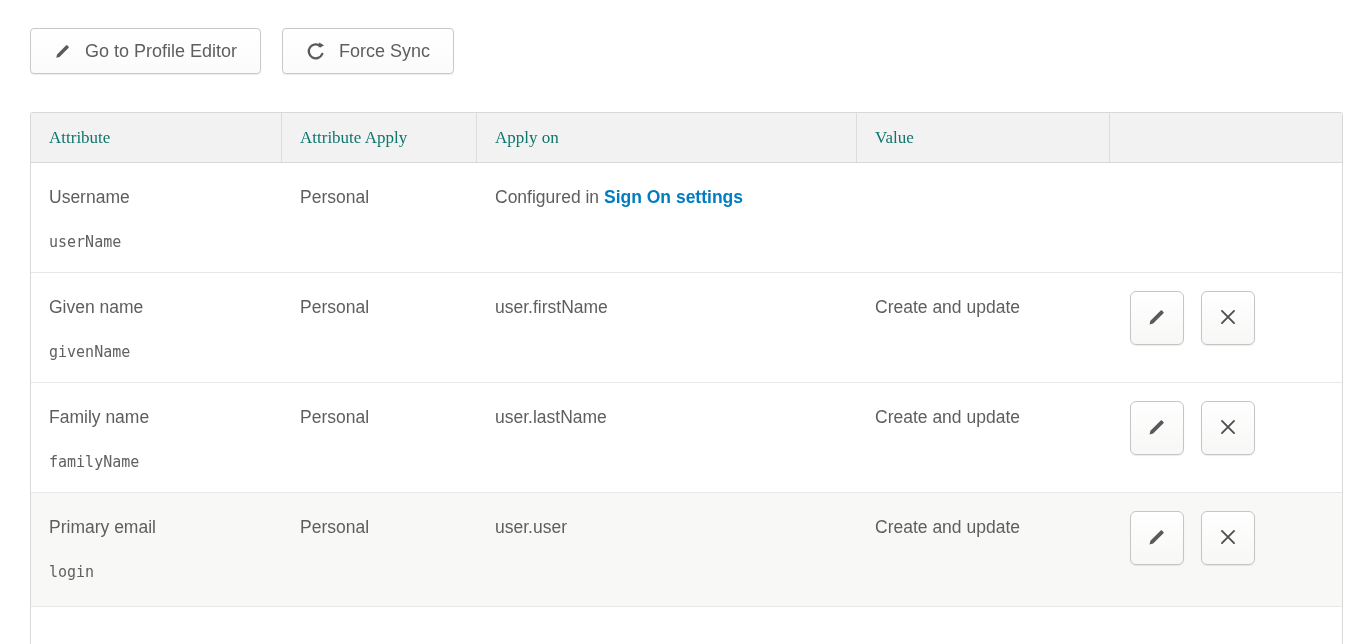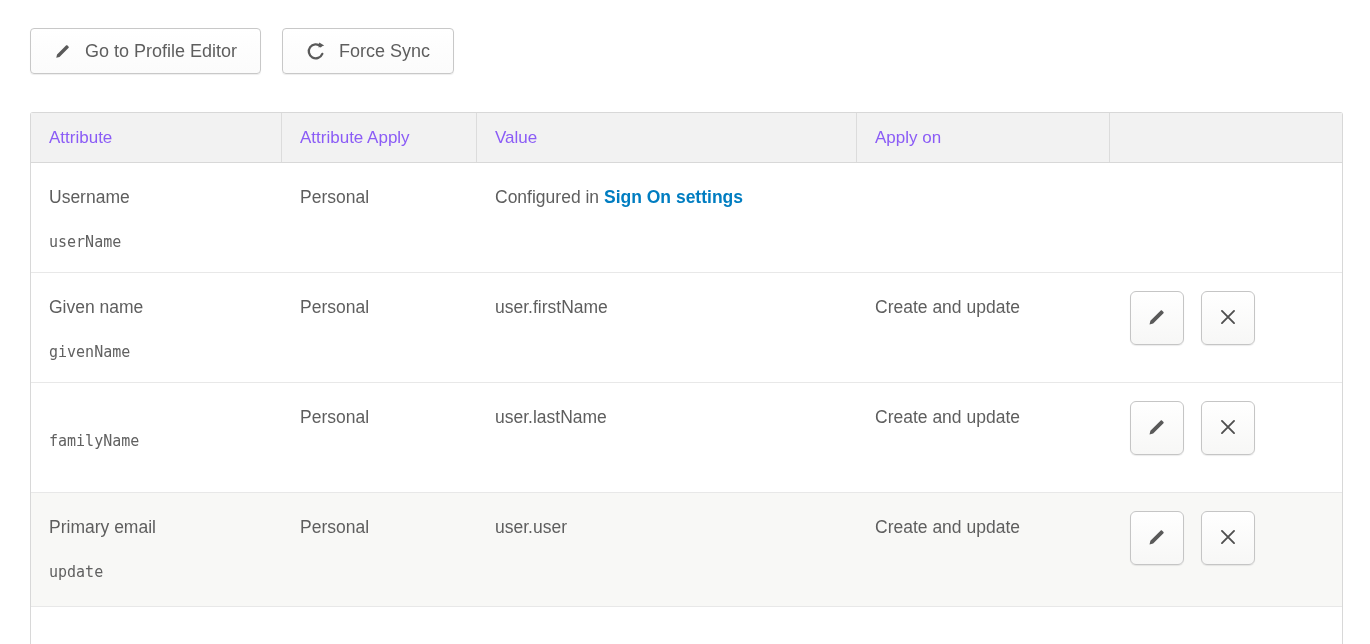--- a/index.html
+++ b/index.html
@@ -35,24 +35,24 @@
     border-radius: 3px 3px 0 0;
   }
   .thead {
     display: grid;
     grid-template-columns: 251px 195px 380px 253px auto;
     height: 50px;
     background: #f2f2f2;
     border-bottom: 1px solid #d8d8d8;
   }
   .th {
-    font-size: 17px; color: #8b5cf6;
+    font-size: 17px; color: #0f766e;
     line-height: 49px; padding-left: 18px;
     border-right: 1px solid #dcdcdc;
-    overflow: hidden; white-space: nowrap;
+    overflow: hidden; white-space: nowrap; font-family: Liberation Serif, serif;
   }
   .th:last-child { border-right: none; }
 
   .trow {
     display: grid;
     grid-template-columns: 251px 195px 380px 253px auto;
     min-height: 110px;
     border-bottom: 1px solid #e8e8e8;
     background: #ffffff;
   }
@@ -103,22 +103,22 @@
       </span>
       <span>Force Sync</span>
     </button>
   </div>
 
   <div class="attr-table">
 
     <div class="thead">
       <div class="th">Attribute</div>
       <div class="th">Attribute Apply</div>
+      <div class="th">Apply on</div>
       <div class="th">Value</div>
-      <div class="th">Apply on</div>
       <div class="th"></div>
     </div>
 
     <div class="trow">
       <div class="td">
         <div class="attr-label">Username</div>
         <div class="attr-code">userName</div>
       </div>
       <div class="td">Personal</div>
       <div class="td">
@@ -149,20 +149,21 @@
             <svg width="22" height="22" viewBox="0 0 20 20">
               <path d="M4.5 4.5 L15.5 15.5 M15.5 4.5 L4.5 15.5" stroke="#4f4f4f" stroke-width="1.7" stroke-linecap="round"></path>
             </svg>
           </span>
         </button>
       </div>
     </div>
 
     <div class="trow">
       <div class="td">
+        <div class="attr-label">Family name</div>
         <div class="attr-code">familyName</div>
       </div>
       <div class="td">Personal</div>
       <div class="td">user.lastName</div>
       <div class="td">Create and update</div>
       <div class="actions">
         <button class="icon-btn">
           <span>
             <svg width="22" height="22" viewBox="0 0 20 20">
               <path d="M3.2 16.8 L4.0 13.5 L13.4 4.1 C13.7 3.8 14.2 3.8 14.5 4.1 L15.9 5.5 C16.2 5.8 16.2 6.3 15.9 6.6 L6.5 16.0 Z" fill="#5a5a5a"></path>
@@ -175,21 +176,21 @@
               <path d="M4.5 4.5 L15.5 15.5 M15.5 4.5 L4.5 15.5" stroke="#4f4f4f" stroke-width="1.7" stroke-linecap="round"></path>
             </svg>
           </span>
         </button>
       </div>
     </div>
 
     <div class="trow highlight">
       <div class="td">
         <div class="attr-label">Primary email</div>
-        <div class="attr-code">update</div>
+        <div class="attr-code">login</div>
       </div>
       <div class="td">Personal</div>
       <div class="td">user.user</div>
       <div class="td">Create and update</div>
       <div class="actions">
         <button class="icon-btn">
           <span>
             <svg width="22" height="22" viewBox="0 0 20 20">
               <path d="M3.2 16.8 L4.0 13.5 L13.4 4.1 C13.7 3.8 14.2 3.8 14.5 4.1 L15.9 5.5 C16.2 5.8 16.2 6.3 15.9 6.6 L6.5 16.0 Z" fill="#5a5a5a"></path>
             </svg>

